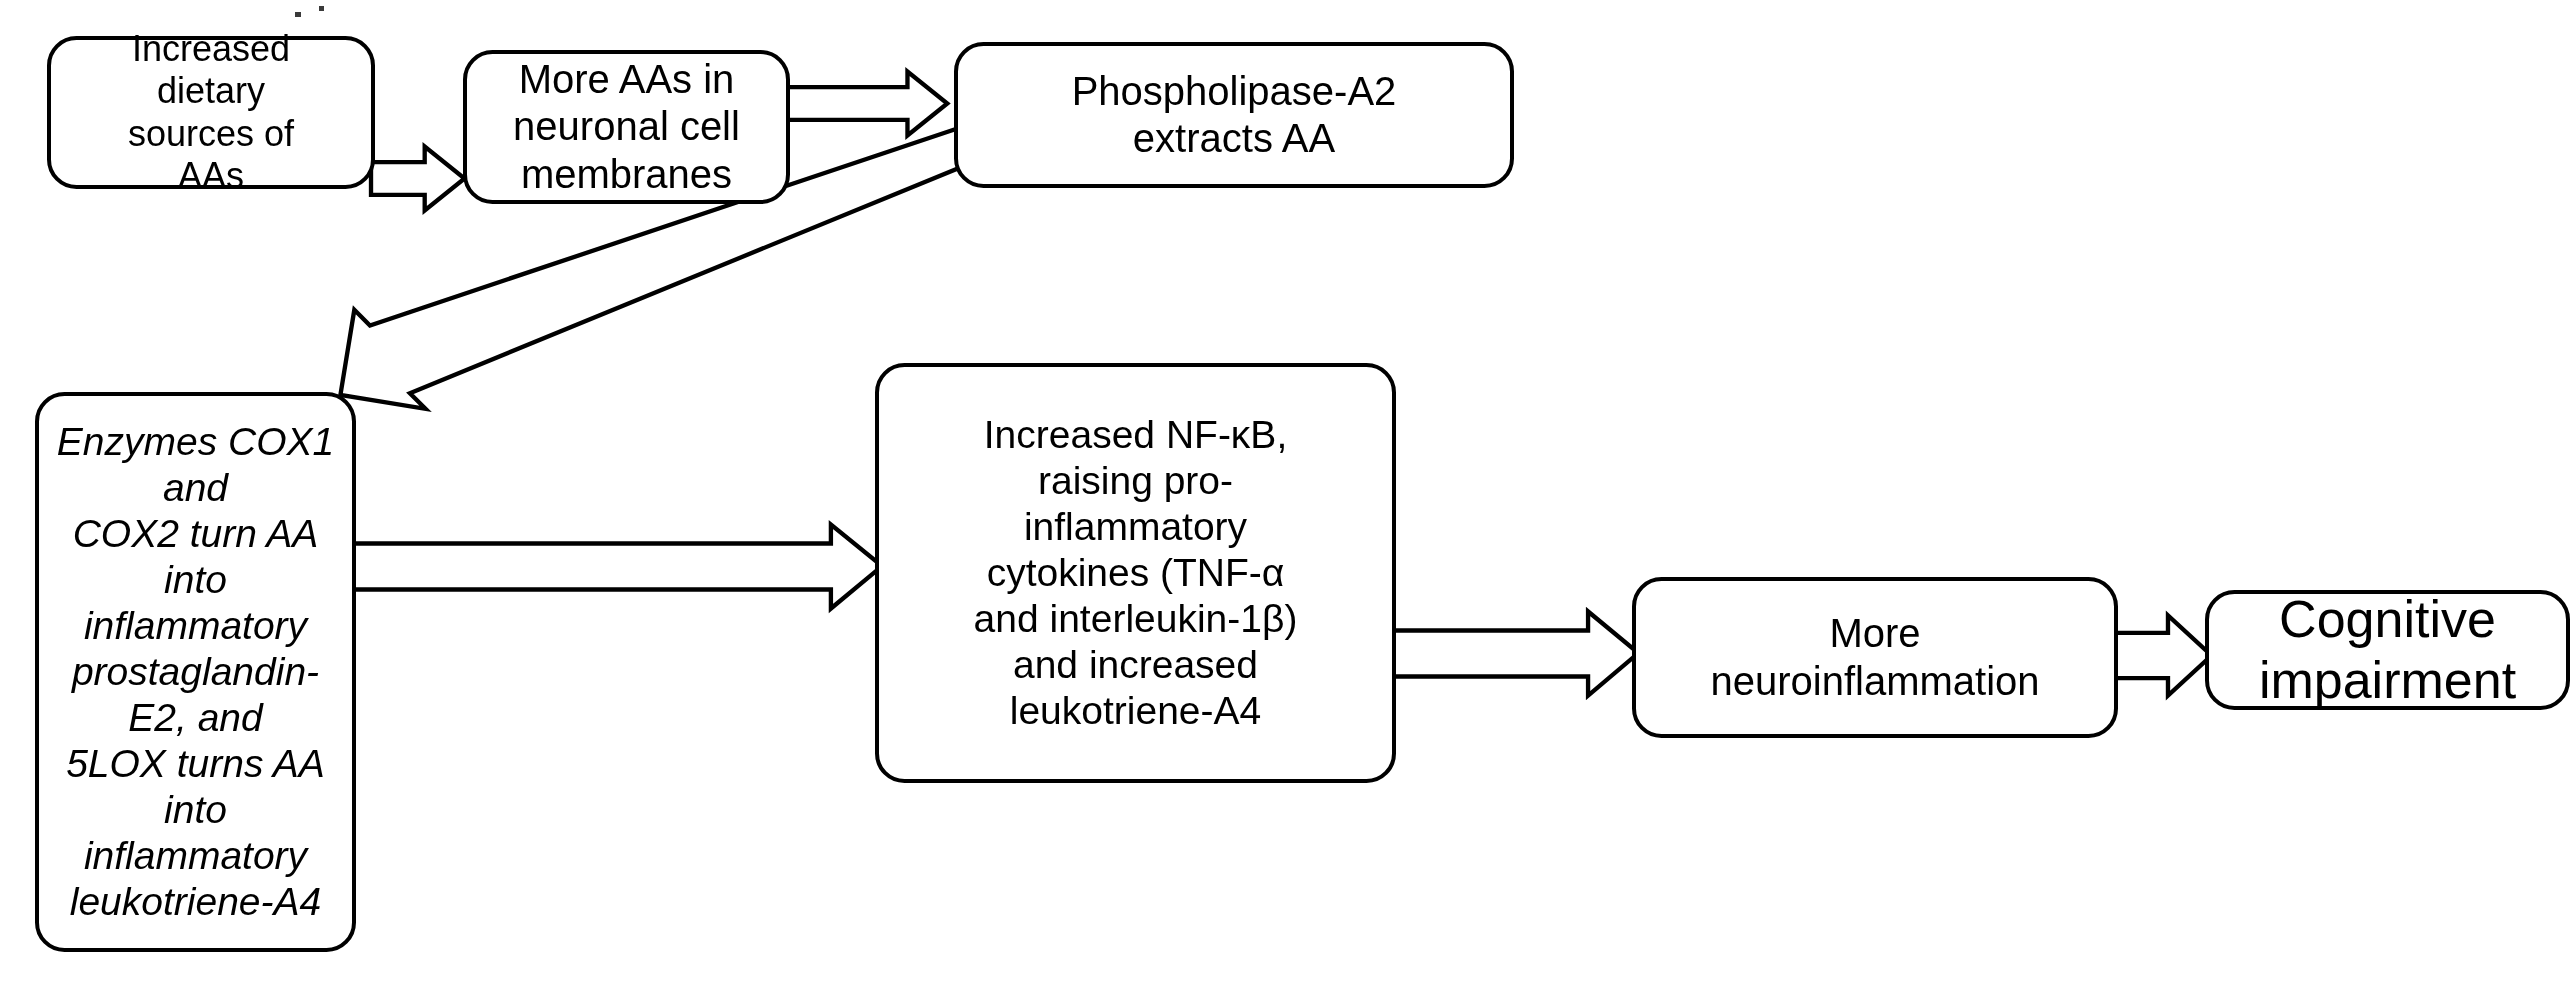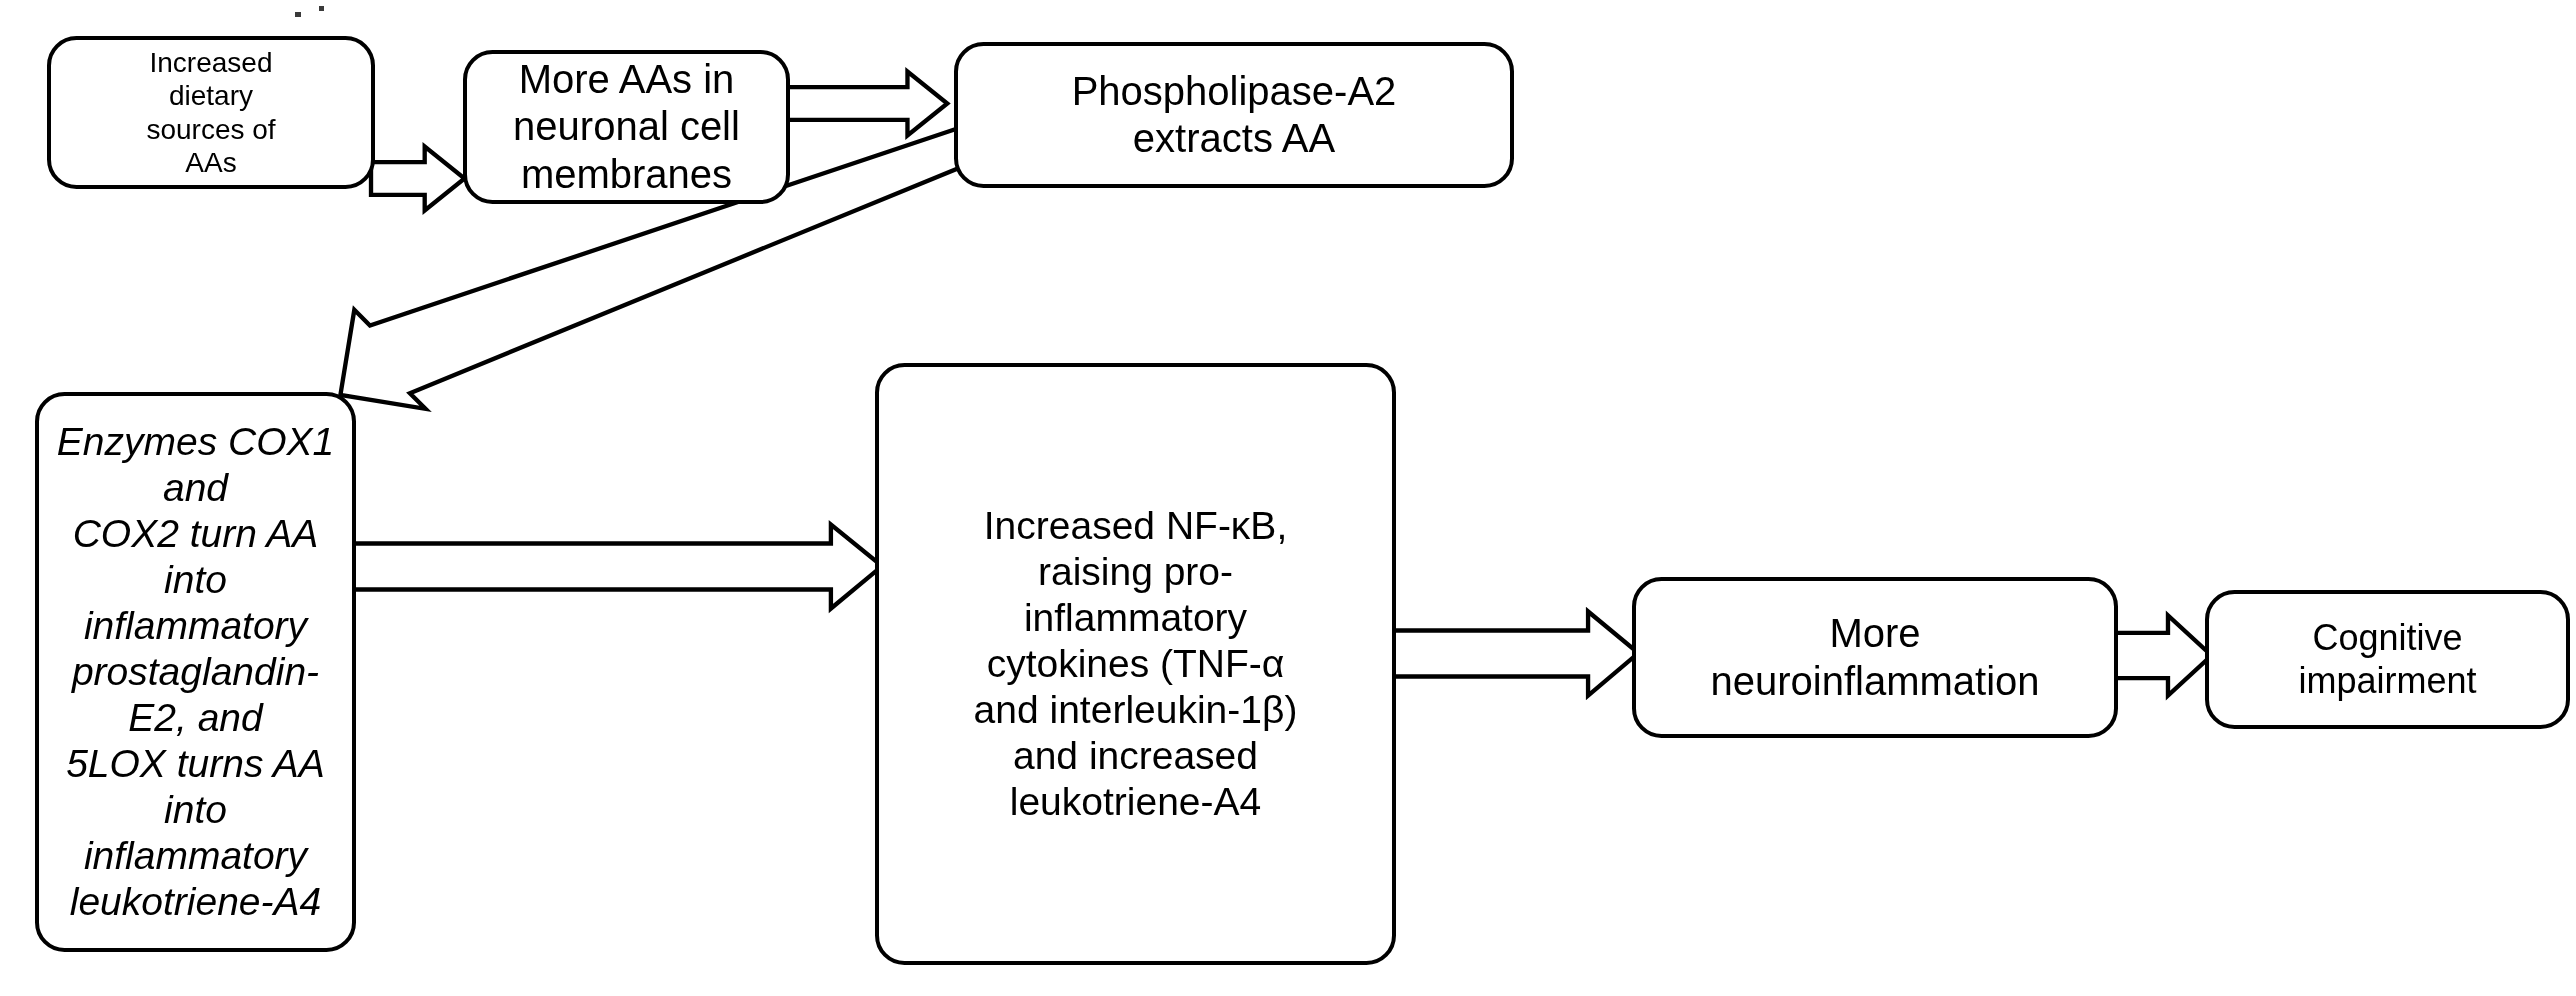--- a/index.html
+++ b/index.html
@@ -30,27 +30,27 @@
     line-height: 1.18;
     padding: 5.2px 12px;
     z-index: 3;
   }
   .node span {
     display: block;
     width: 100%;
     white-space: pre-line;
   }
   
-  #node-dietary   { left: 47px;   top: 36px;   width: 328px;  height: 153px; font-size: 28px; }
+  #node-dietary   { left: 47px;   top: 36px;   width: 328px;  height: 153px; font-size: 36px; }
   #node-membranes { left: 463px;  top: 50px;   width: 327px;  height: 154px; font-size: 40px; }
   #node-pla2      { left: 946px; top: 42px;   width: 560px;  height: 146px; font-size: 40px; margin-left: 8px; }
   #node-cox       { left: 35px;   top: 392px;  width: 321px;  height: 560px; font-size: 39px; font-style: italic; }
-  #node-nfkb      { left: 875px; top: 363px;  width: 521px;  height: 602px; font-size: 39px; }
+  #node-nfkb      { left: 875px; top: 363px;  width: 521px;  height: 420px; font-size: 39px; }
   #node-neuro     { left: 1632px; top: 577px;  width: 486px;  height: 161px; font-size: 40px; }
-  #node-cogn      { left: 2205px; top: 590px;  width: 365px;  height: 139px; font-size: 36px; }
+  #node-cogn      { left: 2205px; top: 590px;  width: 365px;  height: 120px; font-size: 52px; }
 
   
   .arrow-svg {
     position: absolute;
     z-index: 2;
     overflow: visible;
   }
   .arrow-svg polygon {
     fill: #ffffff;
     stroke: #000000;

